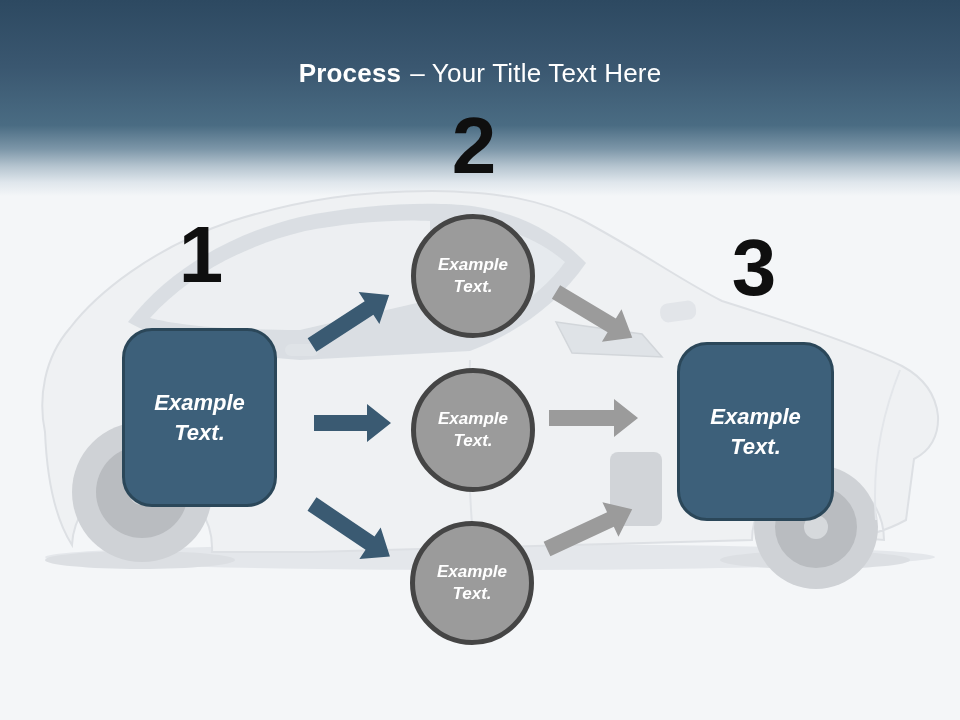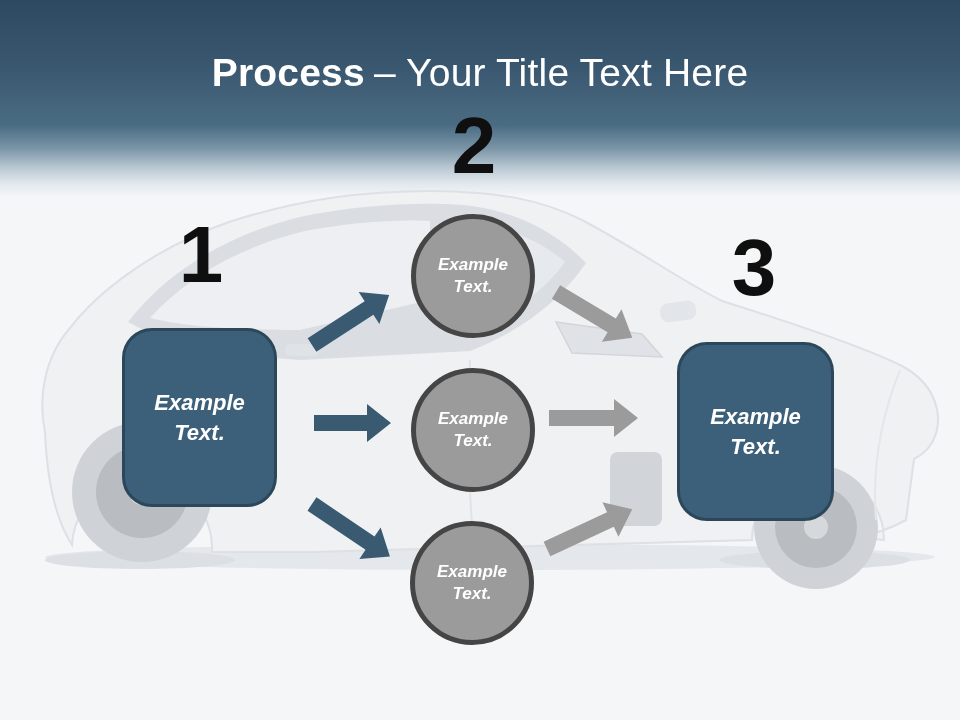--- a/index.html
+++ b/index.html
@@ -21,21 +21,21 @@
       #b6c5d0 85%,
       #dfe6ec 93%,
       rgba(244,246,248,0) 100%);
   }
   .car-layer,.arrow-layer{position:absolute;top:0;left:0;pointer-events:none;}
   .car-layer{z-index:1;}
   .arrow-layer{z-index:3;}
   .title{
     position:absolute;top:52px;left:0;right:0;z-index:2;
     text-align:center;color:var(--title-color,#fff);
-    font-size:39px;line-height:42px;height:42px;
+    font-size:26px;line-height:42px;height:42px;
     letter-spacing:.2px;
   }
   .t-bold{font-weight:700;}
   .t-rest{font-weight:400;margin-left:9px;}
   .step-number{
     position:absolute;z-index:2;
     width:90px;text-align:center;
     font-size:80px;line-height:76px;font-weight:900;
     color:var(--number-color,#0f0f0f);
     letter-spacing:-2px;

